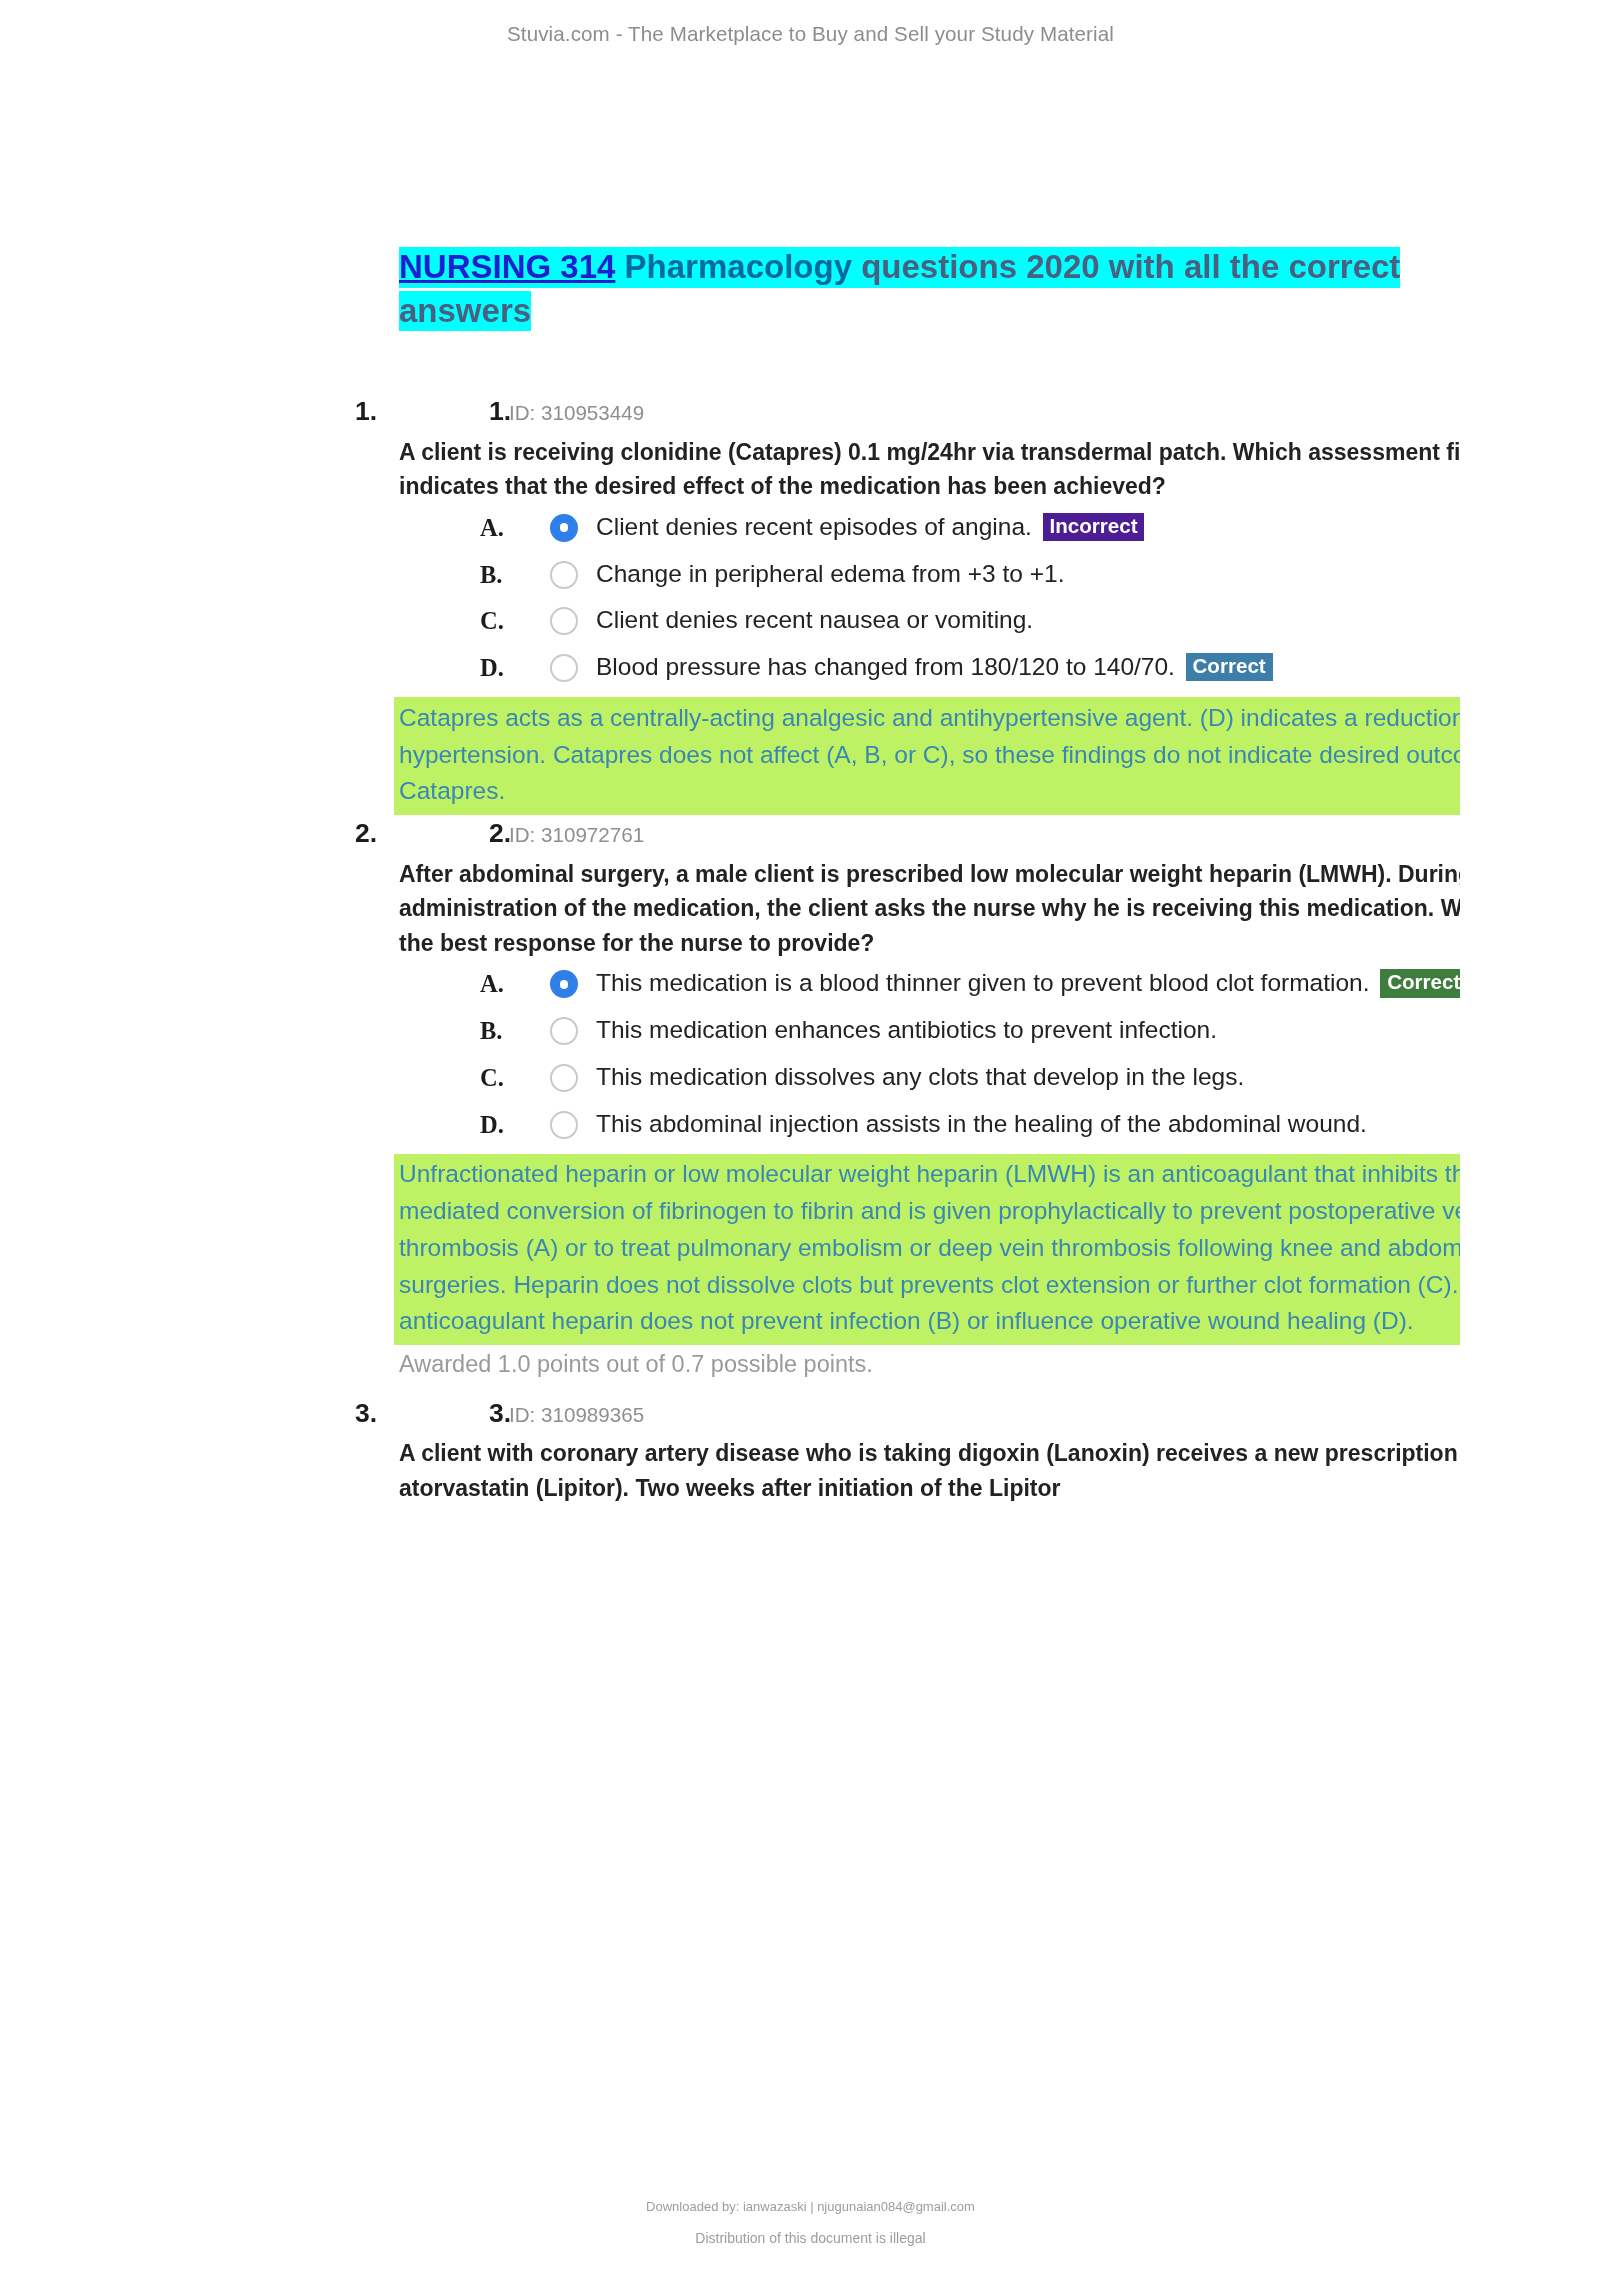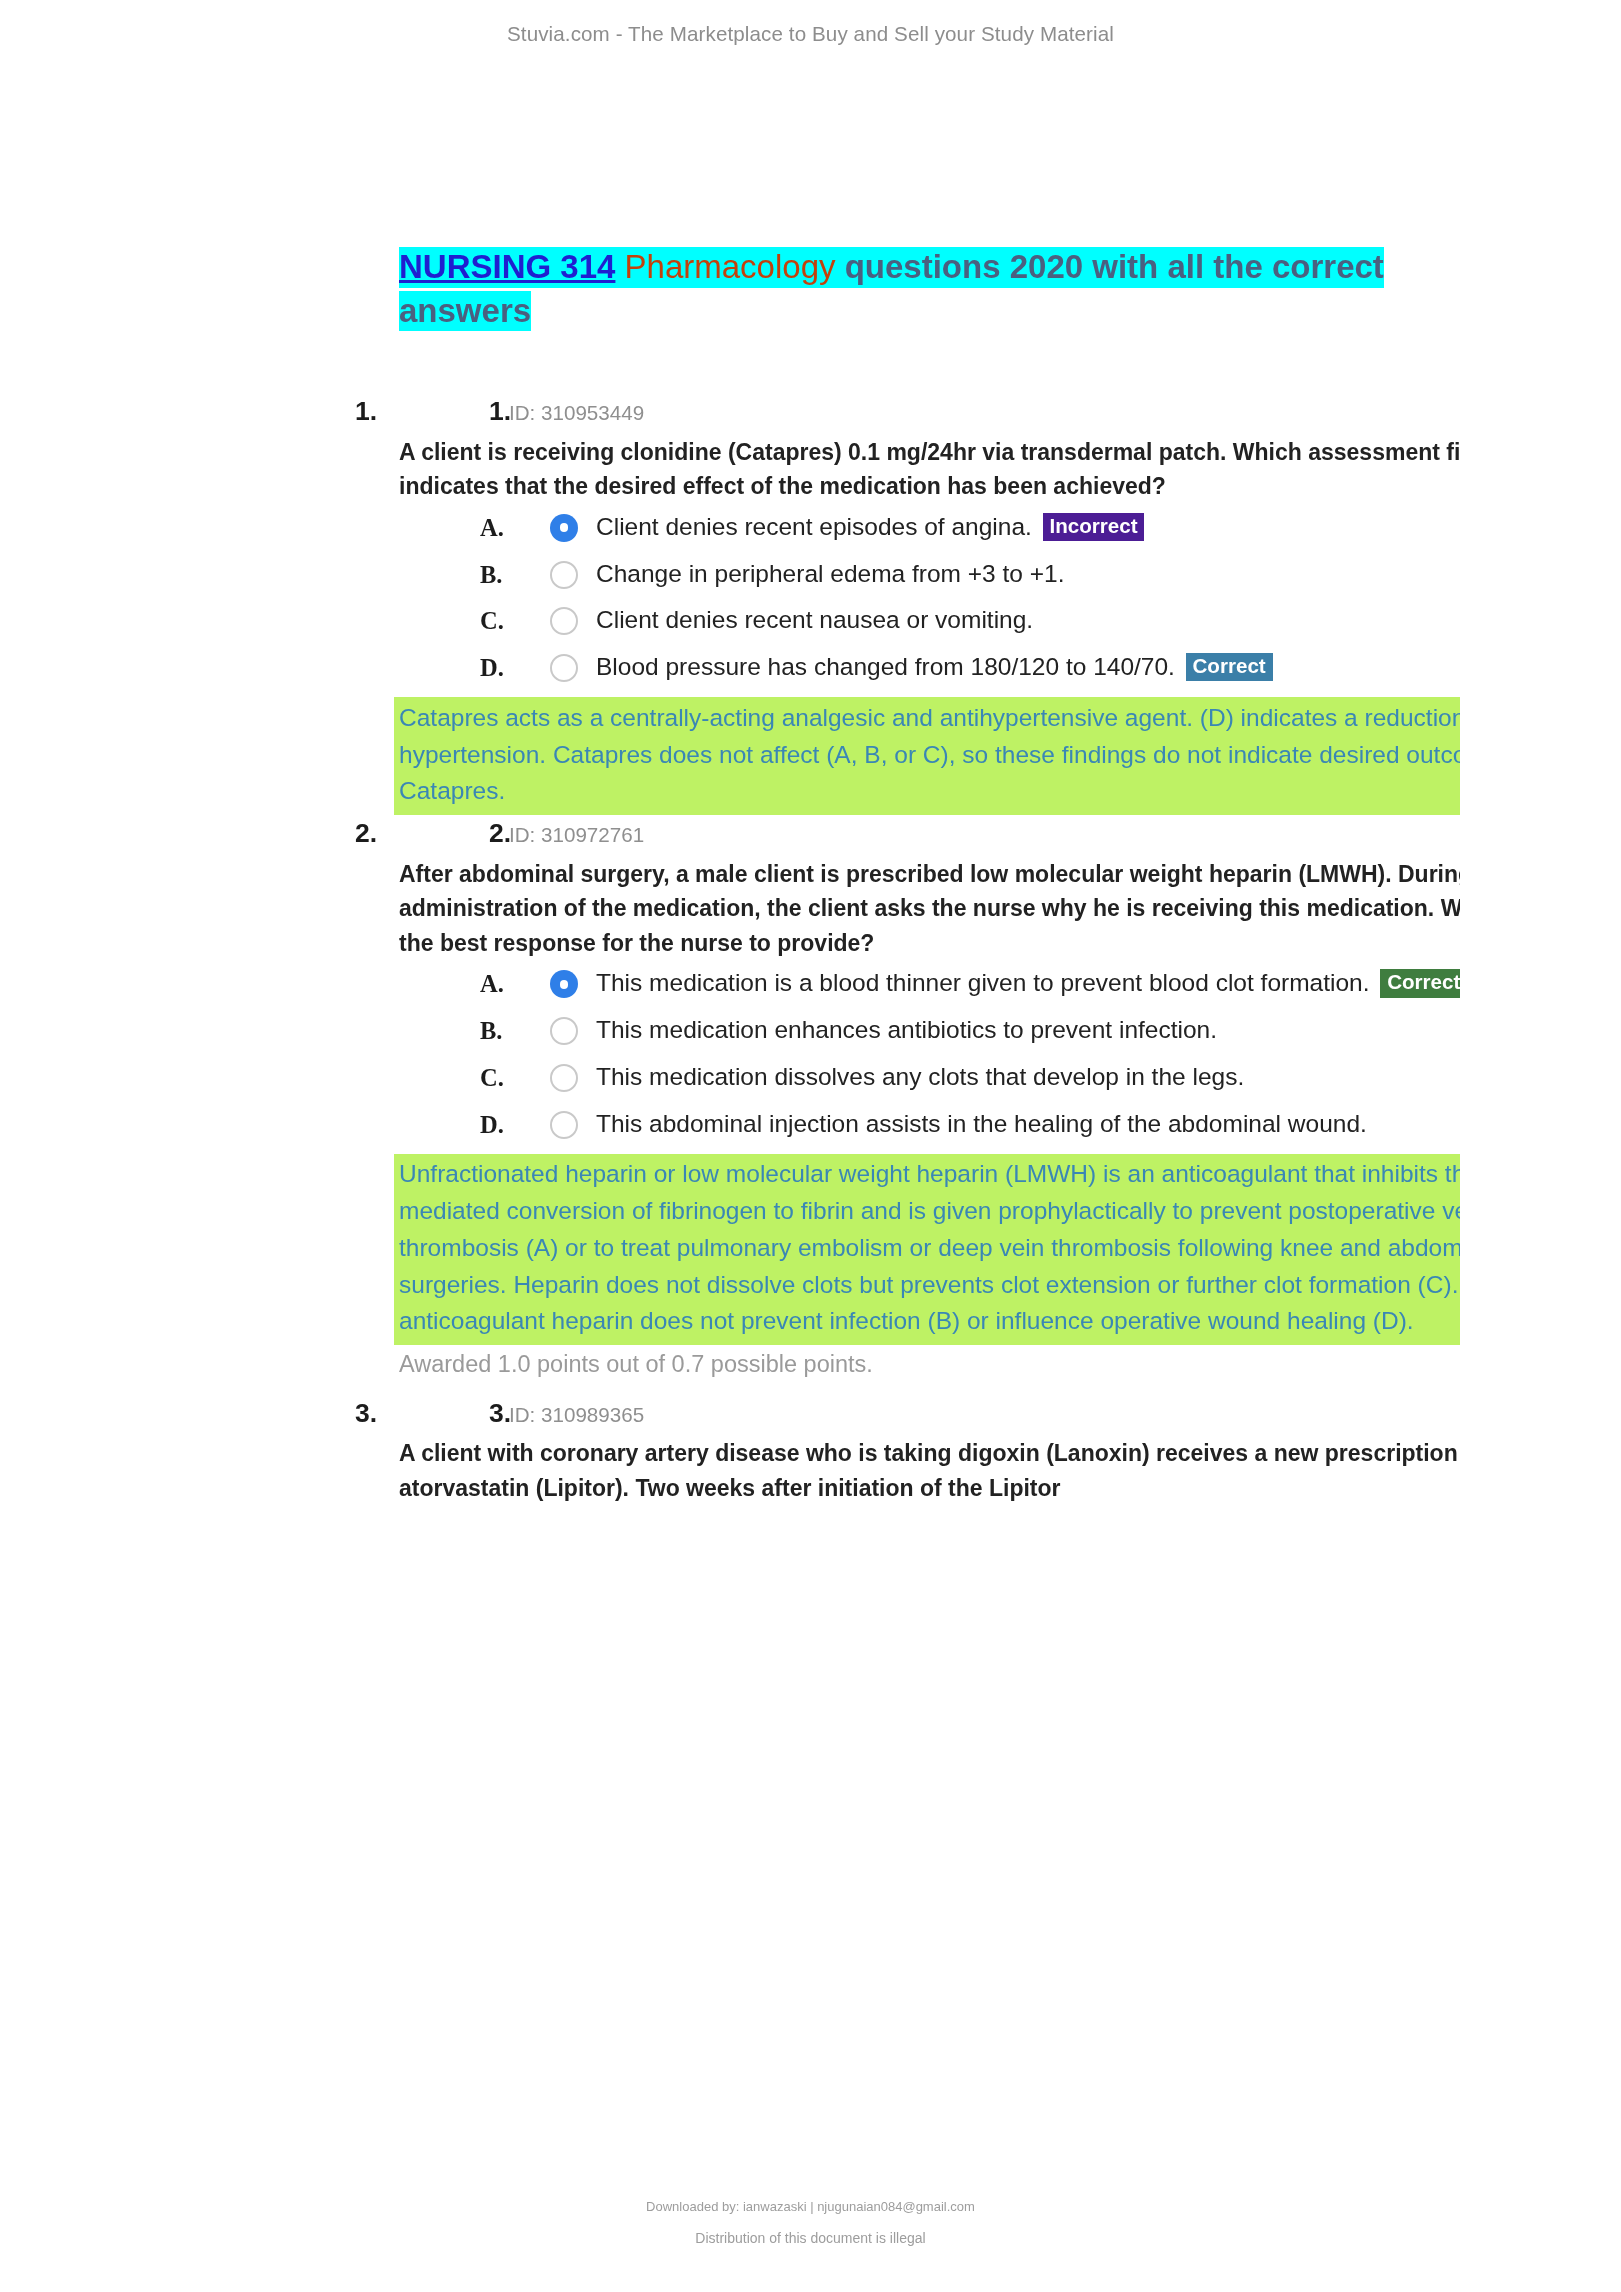--- a/index.html
+++ b/index.html
@@ -54,21 +54,21 @@
     background: #00ffff;
     box-decoration-break: clone;
     -webkit-box-decoration-break: clone;
     padding: 1px 0 2.9px 0;
   }
   .title-link {
     color: #1f1fd0;
     text-decoration: underline;
     text-underline-offset: 2px;
   }
-  .title-black { color: #c2410c; font-weight: 400; }
+  .title-black { color: #0369a1; font-weight: 700; }
   .title-slate { color: #4a6080; }
 
   
   .qitem {
     position: relative;
     margin-bottom: 0;
   }
   .q-head {
     position: relative;
     height: 37px;

